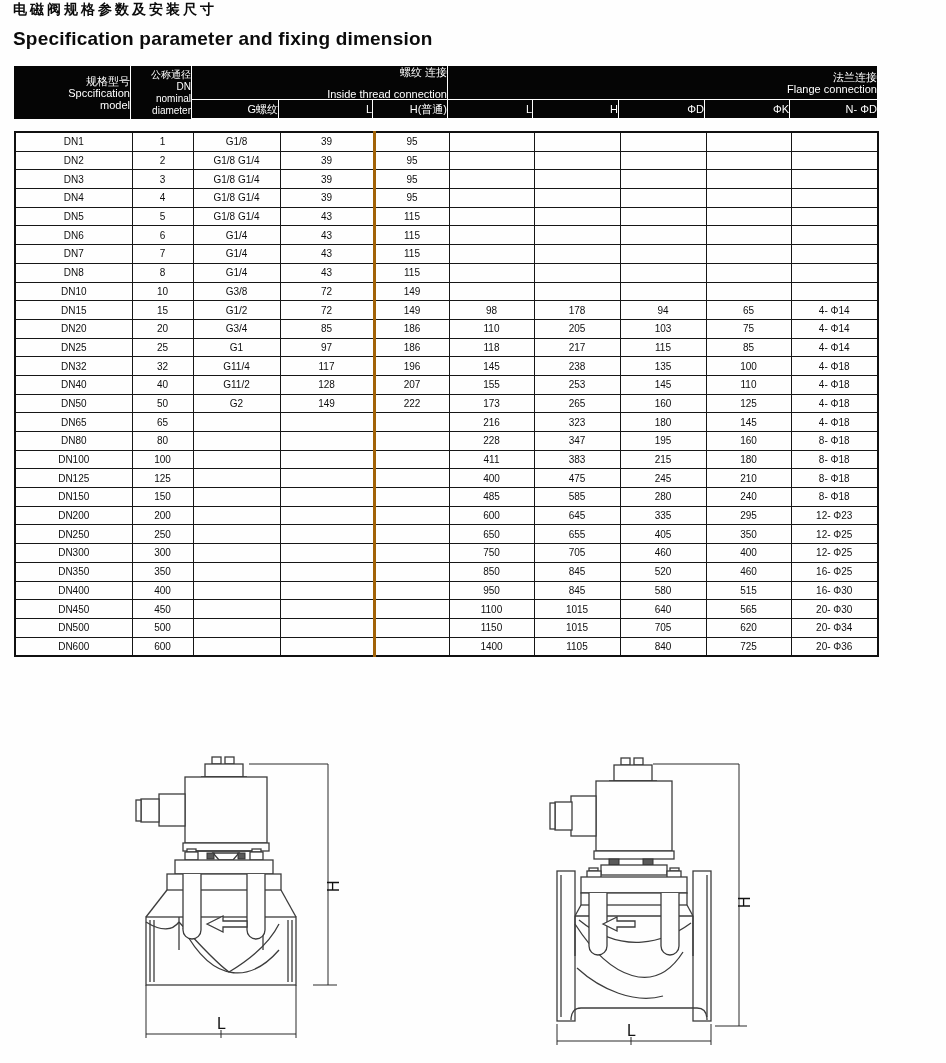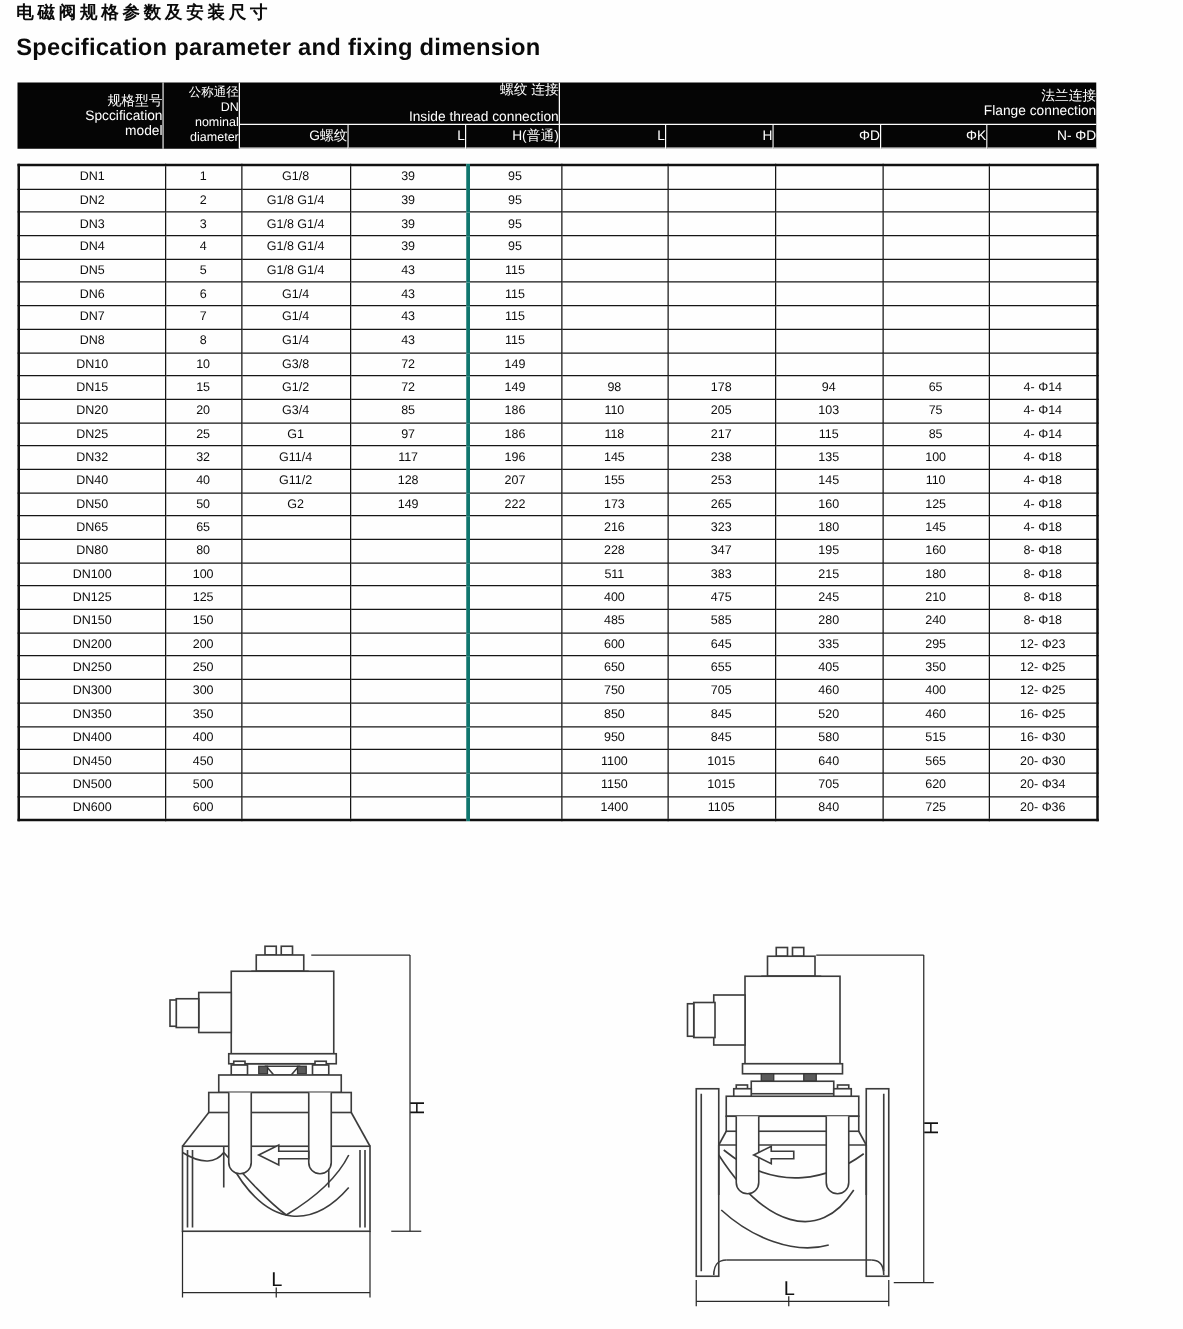--- a/index.html
+++ b/index.html
@@ -24,21 +24,21 @@
   .hcell .l{display:block;}
   .hcell .sm{font-size:10px;line-height:12px;}
   .g-thread{grid-column:3/6;gap:10px;}
   .g-flange{grid-column:6/11;border-right:none;}
 
   
   .spec-table{position:absolute;left:14px;top:131px;width:863px;border-collapse:collapse;
               table-layout:fixed;font-size:10px;color:#0d0d0d;border:2px solid #101010;}
   .spec-table td{border:1px solid #161616;height:17.7px;padding:0;text-align:center;
                  vertical-align:middle;white-space:nowrap;overflow:hidden;}
-  .spec-table td:nth-child(4){border-right:3px solid #0f766e;}
+  .spec-table td:nth-child(4){border-right:3px solid #a16207;}
   .spec-table col.c1{width:117px}.spec-table col.c2{width:61px}
   .spec-table col.c3{width:87px}.spec-table col.c4{width:94px}
   .spec-table col.c5{width:75px}.spec-table col.c6{width:85px}
   .spec-table col.c7{width:86px}.spec-table col.c8{width:86px}
   .spec-table col.c9{width:85px}.spec-table col.c10{width:87px}
 
   
   .diag{position:absolute;}
   .diag-left{left:127px;top:754px;}
   .diag-right{left:543px;top:756px;}
@@ -304,21 +304,21 @@
           <td>195</td>
           <td>160</td>
           <td>8- Φ18</td>
         </tr>
         <tr>
           <td>DN100</td>
           <td>100</td>
           <td></td>
           <td></td>
           <td></td>
-          <td>511</td>
+          <td>411</td>
           <td>383</td>
           <td>215</td>
           <td>180</td>
           <td>8- Φ18</td>
         </tr>
         <tr>
           <td>DN125</td>
           <td>125</td>
           <td></td>
           <td></td>

